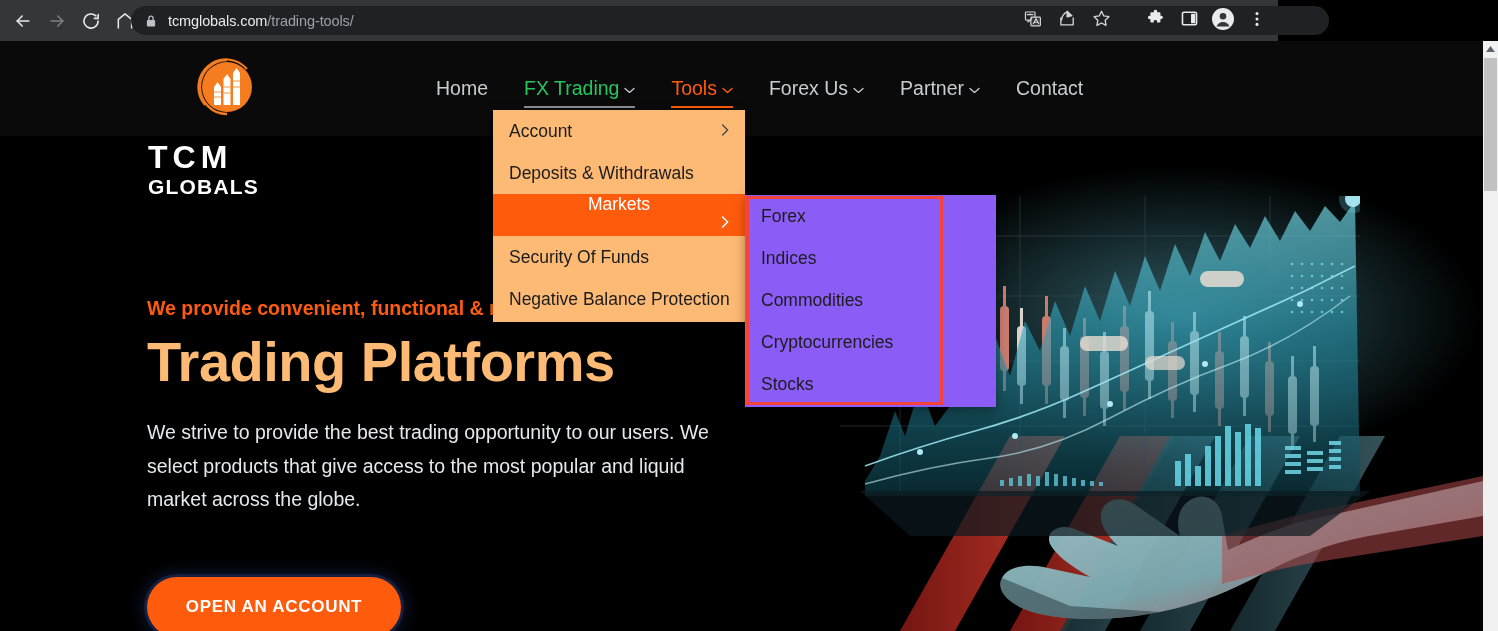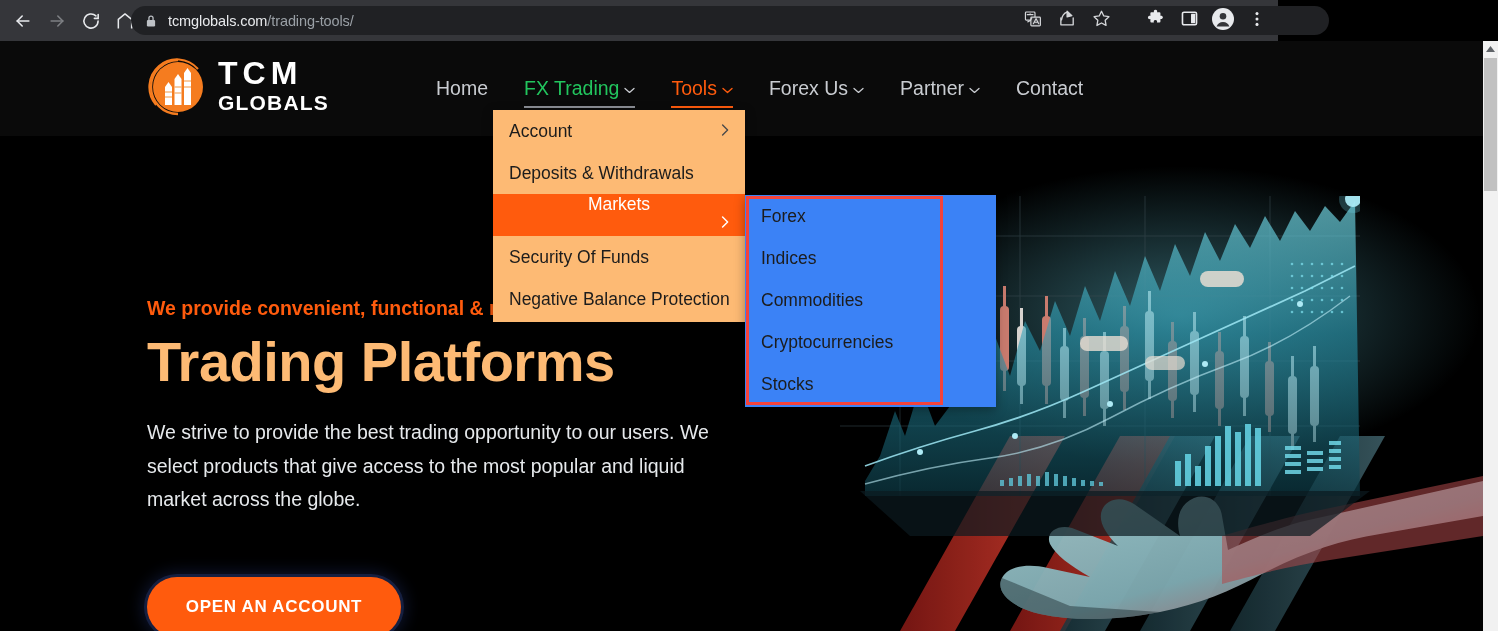--- a/index.html
+++ b/index.html
@@ -88,21 +88,21 @@
 
   
   .site-header {
     position: absolute; top: 0; left: 0;
     width: 1483px; height: 95px;
     background: #0a0a0a;
     z-index: 30;
   }
   .logo {
     position: absolute; left: 148px; top: 16px;
-    display: flex; align-items: flex-start; gap: 8px;
+    display: flex; align-items: flex-end; gap: 22px; flex-direction: column;
   }
   .logo-mark { width: 62px; height: 62px; }
   .logo-txt { display: flex; flex-direction: column; justify-content: center; }
   .logo-tcm {
     color: #fff; font-size: 32px; font-weight: 700;
     letter-spacing: 5px; line-height: 1.0;
   }
   .logo-glob {
     color: #fff; font-size: 21px; font-weight: 700;
     letter-spacing: 1.2px; line-height: 1.15; margin-top: 2px;
@@ -157,21 +157,21 @@
     white-space: nowrap;
   }
   .dd-item.sel { background: #ff5b0d; color: #fff; font-weight: 400; flex-direction: column; }
   .dd-item .arrow { margin-left: auto; font-size: 14px; color: #4a4a4a; }
   .dd-item.sel .arrow { color: #fff; }
 
   
   .submenu {
     position: absolute; left: 745px; top: 154px;
     width: 251px; height: 212px;
-    background: #3b82f6;
+    background: #8b5cf6;
     z-index: 41;
     box-shadow: 0 3px 10px rgba(0,0,0,.35);
   }
   .sub-item {
     height: 42px; width: 197px;
     display: flex; align-items: center;
     padding: 0 16px;
     color: #1c1c1c; font-size: 17.5px;
     white-space: nowrap;
   }

